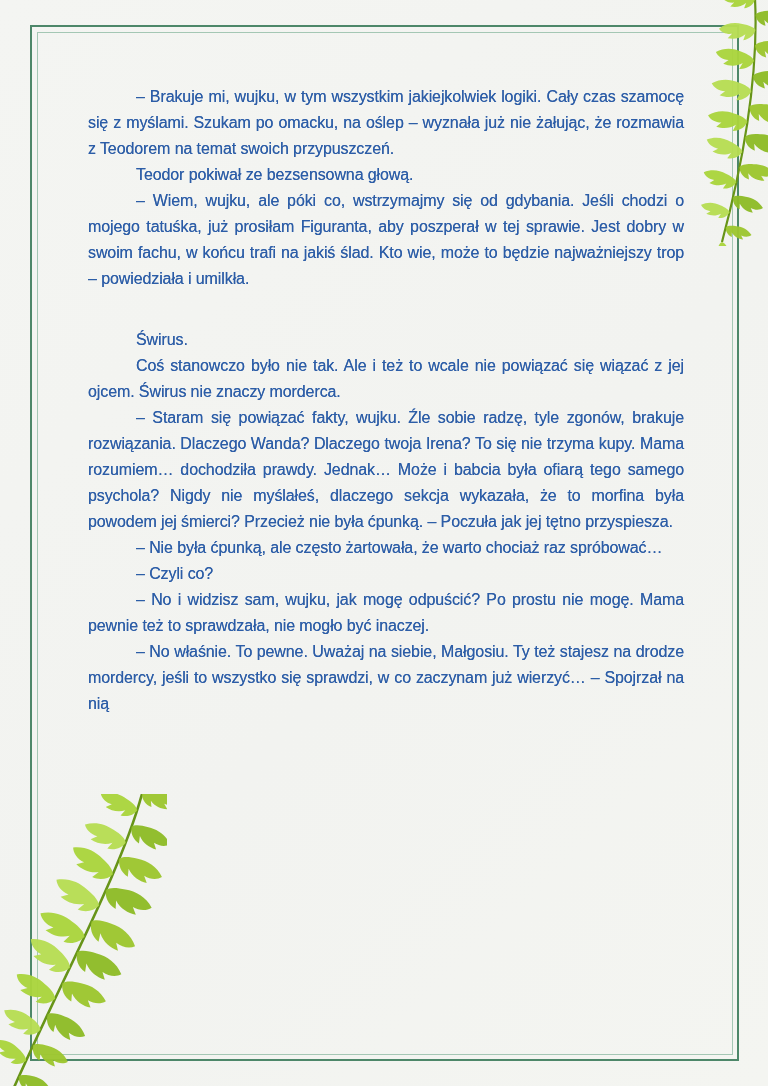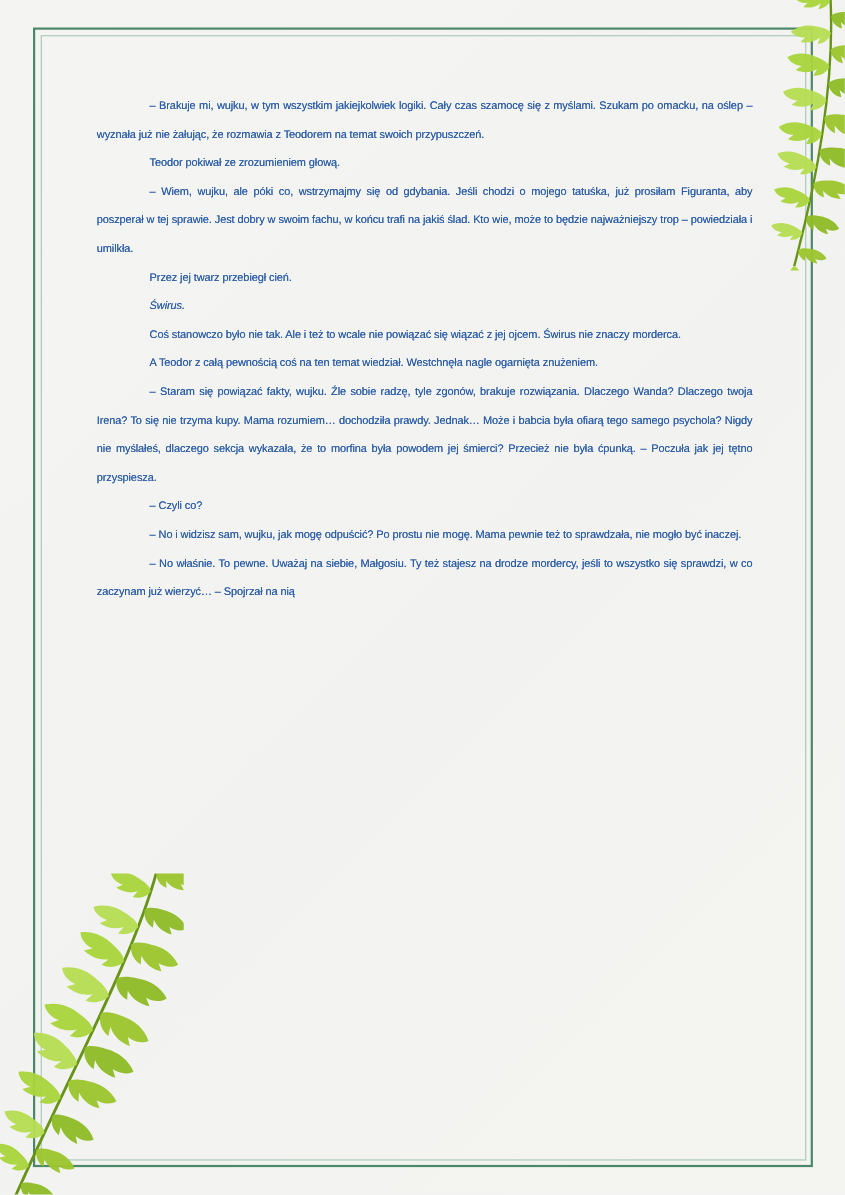--- a/index.html
+++ b/index.html
@@ -36,32 +36,32 @@
     height: 1023px;
     border: 1px solid #a4c7b4;
     box-sizing: border-box;
   }
   .text-block {
     position: absolute;
     left: 88px;
     top: 84px;
     width: 596px;
     color: #2c5da7;
-    font-size: 10px;
+    font-size: 16px;
     line-height: 26px;
     text-align: justify;
     text-shadow: 0 0 0.5px rgba(44,93,167,0.85);
     letter-spacing: -0.1px;
   }
   .text-block p {
     margin: 0;
     text-indent: 48px;
   }
   .text-block p.italic {
-    font-style: italic;
+    margin-top: 35px;
   }
   .fern {
     position: absolute;
     pointer-events: none;
     z-index: 5;
   }
   #fern-tr {
     top: -6px;
     right: -14px;
     width: 140px;
@@ -79,36 +79,35 @@
 
 <div class="page">
 
   <div class="frame-outer"></div>
   <div class="frame-inner"></div>
 
   <div class="text-block">
 
       <p>– Brakuje mi, wujku, w tym wszystkim jakiejkolwiek logiki. Cały czas szamocę się z myślami. Szukam po omacku, na oślep – wyznała już nie żałując, że rozmawia z Teodorem na temat swoich przypuszczeń.</p>
 
-      <p>Teodor pokiwał ze zrozumieniem głową.</p>
+      <p>Teodor pokiwał ze bezsensowna głową.</p>
 
 
       <p>– Wiem, wujku, ale póki co, wstrzymajmy się od gdybania. Jeśli chodzi o mojego tatuśka, już prosiłam Figuranta, aby poszperał w tej sprawie. Jest dobry w swoim fachu, w końcu trafi na jakiś ślad. Kto wie, może to będzie najważniejszy trop – powiedziała i umilkła.</p>
 
-      <p>Przez jej twarz przebiegł cień.</p>
 
       <p class="italic">Świrus.</p>
 
       <p>Coś stanowczo było nie tak. Ale i też to wcale nie powiązać się wiązać z jej ojcem. Świrus nie znaczy morderca.</p>
 
-      <p>A Teodor z całą pewnością coś na ten temat wiedział. Westchnęła nagle ogarnięta znużeniem.</p>
 
       <p>– Staram się powiązać fakty, wujku. Źle sobie radzę, tyle zgonów, brakuje rozwiązania. Dlaczego Wanda? Dlaczego twoja Irena? To się nie trzyma kupy. Mama rozumiem… dochodziła prawdy. Jednak… Może i babcia była ofiarą tego samego psychola? Nigdy nie myślałeś, dlaczego sekcja wykazała, że to morfina była powodem jej śmierci? Przecież nie była ćpunką. – Poczuła jak jej tętno przyspiesza.</p>
 
 
+      <p>– Nie była ćpunką, ale często żartowała, że warto chociaż raz spróbować…</p>
 
       <p>– Czyli co?</p>
 
 
       <p>– No i widzisz sam, wujku, jak mogę odpuścić? Po prostu nie mogę. Mama pewnie też to sprawdzała, nie mogło być inaczej.</p>
 
       <p>– No właśnie. To pewne. Uważaj na siebie, Małgosiu. Ty też stajesz na drodze mordercy, jeśli to wszystko się sprawdzi, w co zaczynam już wierzyć… – Spojrzał na nią</p>
     </div>
 
   <svg id="fern-tr" class="fern" viewBox="0 0 140 252" aria-hidden="true">

